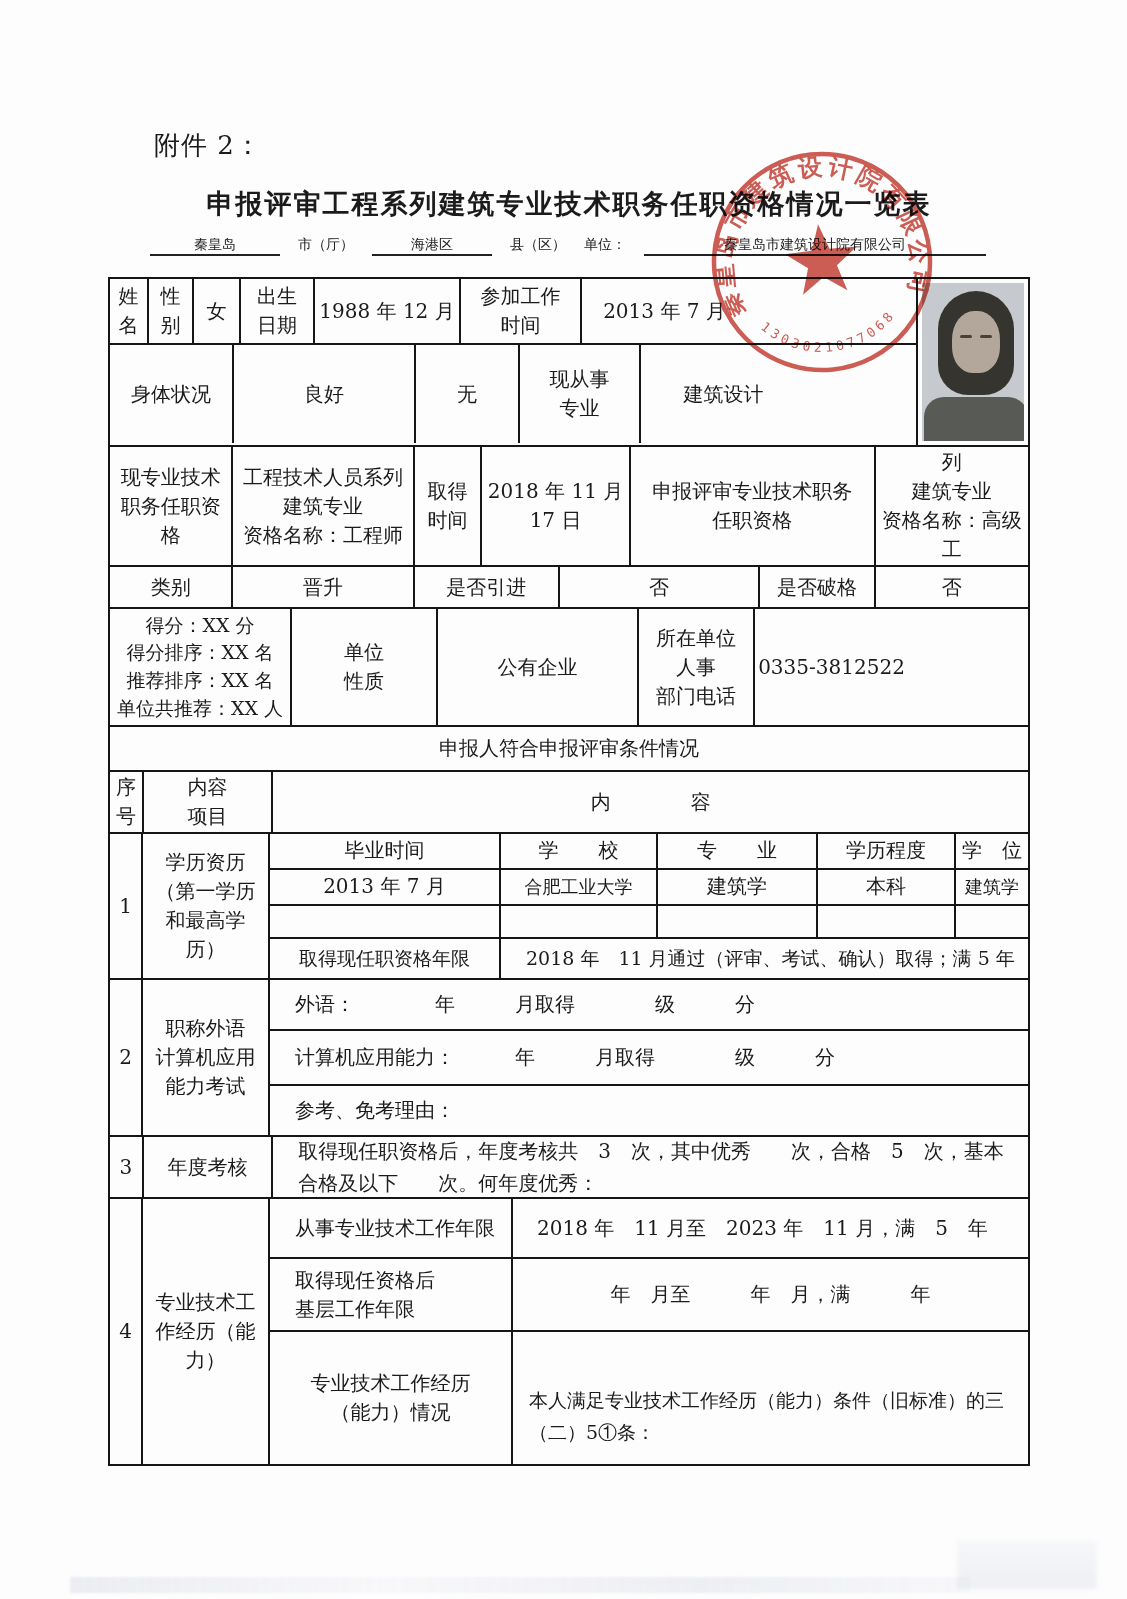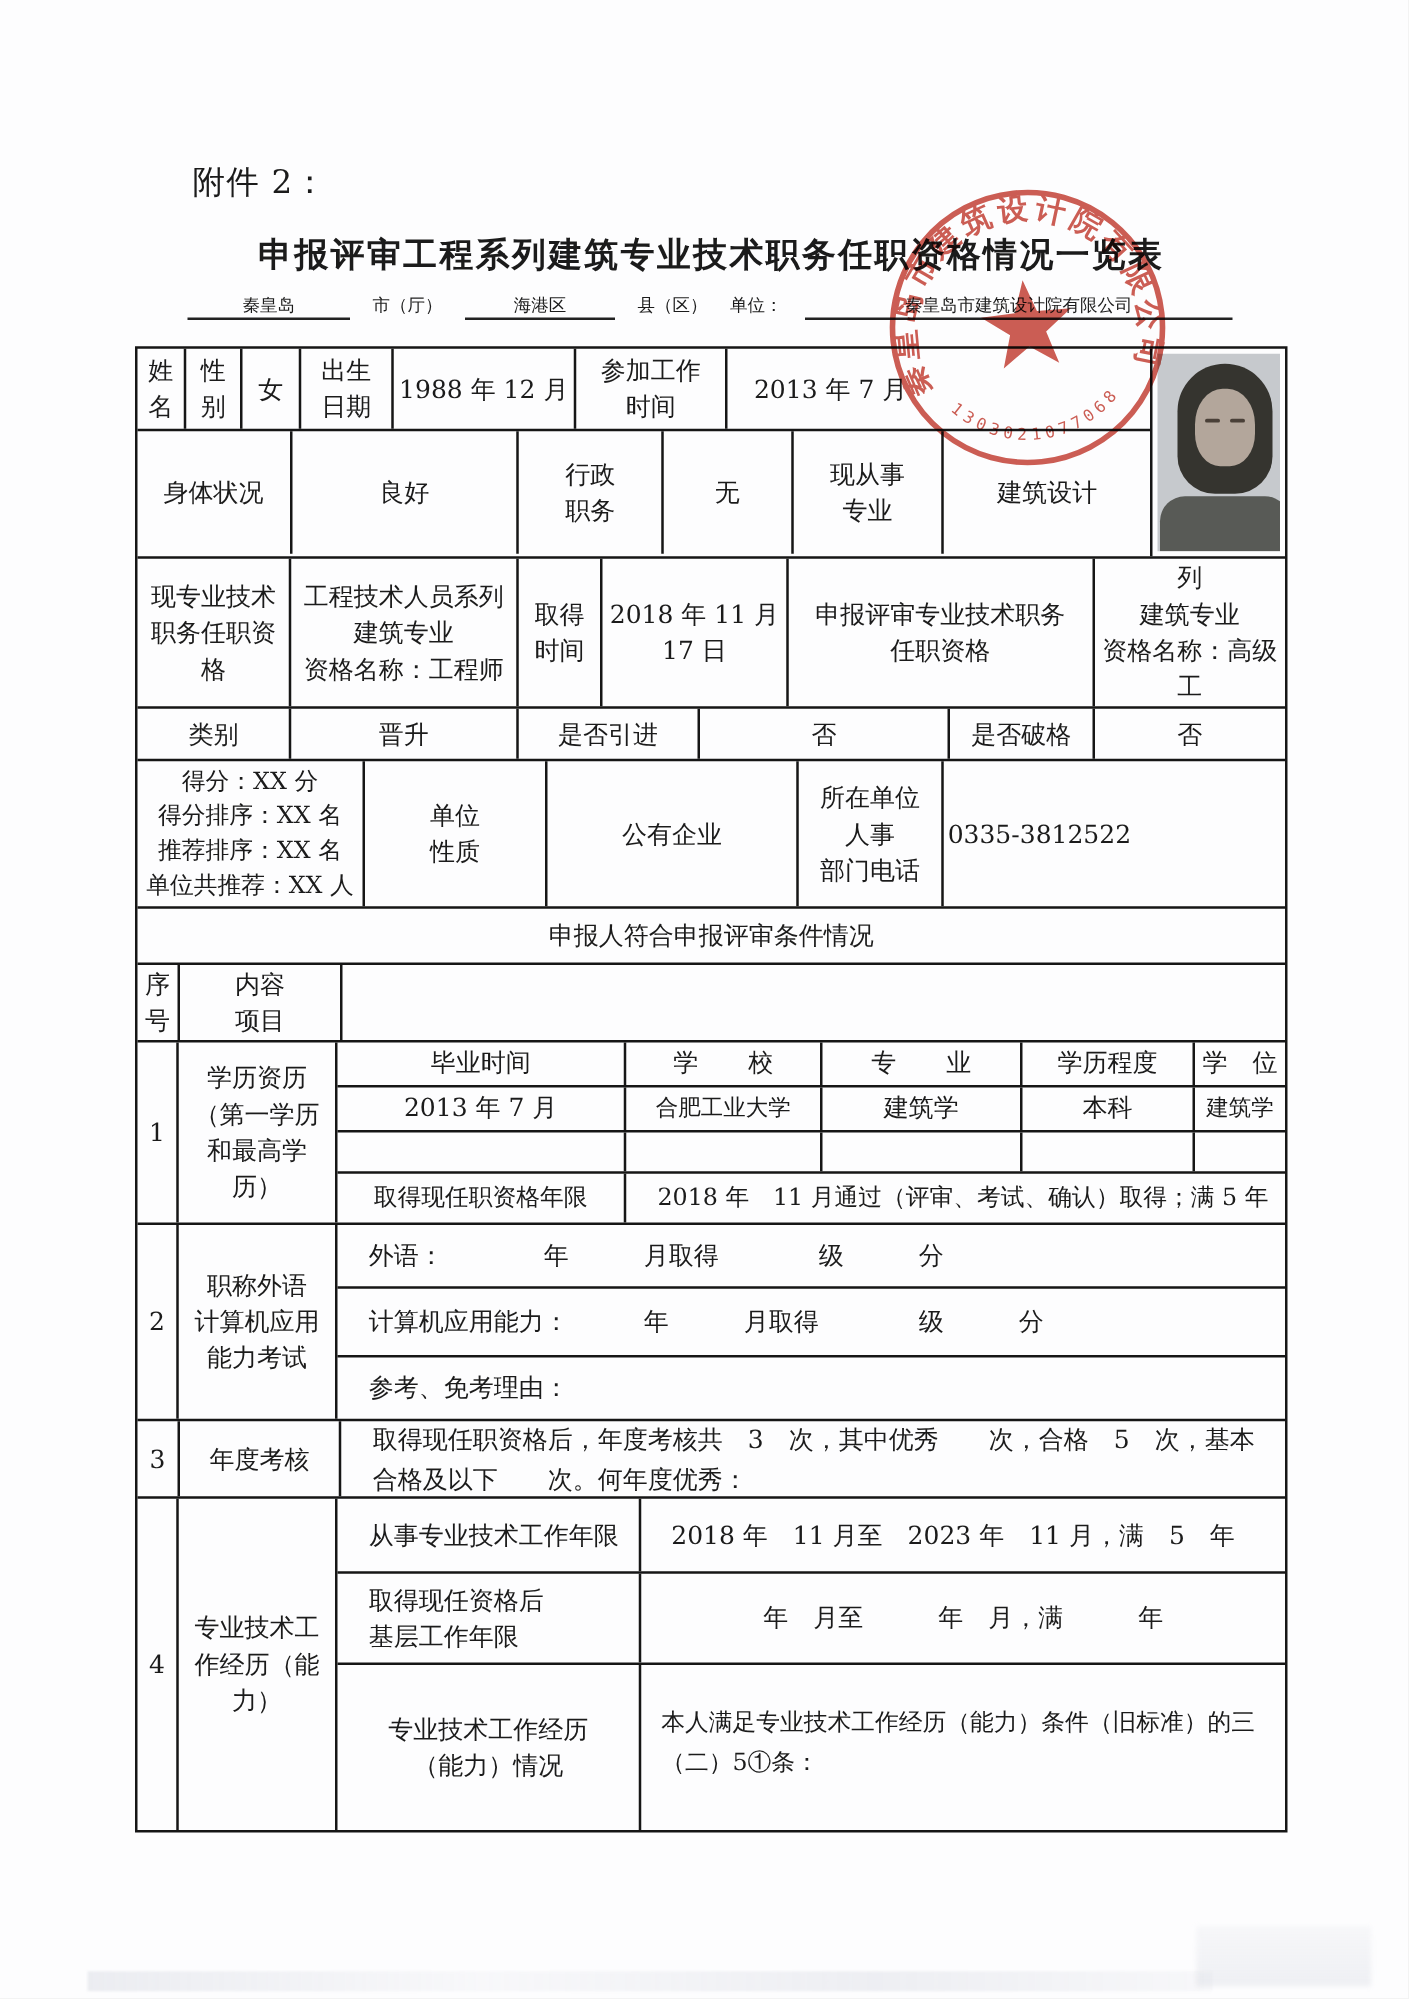--- a/index.html
+++ b/index.html
@@ -80,22 +80,20 @@
           <div class="c" style="width:74px">出生
 日期</div>
           <div class="c" style="width:146px">1988 年 12 月</div>
           <div class="c" style="width:121px">参加工作
 时间</div>
           <div class="c lastc" style="width:165px">2013 年 7 月</div>
         </div>
         <div class="r noB" style="height:98px">
           <div class="c" style="width:124px">身体状况</div>
           <div class="c" style="width:182px">良好</div>
-          <div class="c" style="width:116px">行政
-职务</div>
           <div class="c" style="width:104px">无</div>
           <div class="c" style="width:121px">现从事
 专业</div>
           <div class="c lastc" style="width:165px">建筑设计</div>
         </div>
       </div>
       <div class="c lastc photo-cell" style="width:110px">
         <div class="photo-bg">
           <div class="hair"></div><div class="face"></div>
           <div class="brow eyeL"></div><div class="brow eyeR"></div>
@@ -148,20 +146,21 @@
 
     <div class="r" style="height:45px">
       <div class="c lastc" style="width:922px">申报人符合申报评审条件情况</div>
     </div>
 
     <div class="r" style="height:62px">
       <div class="c" style="width:34px">序
 号</div>
       <div class="c" style="width:130px">内容
 项目</div>
+      <div class="c lastc" style="width:758px">内　　　　容</div>
     </div>
 
     <div class="r" style="height:146px">
       <div class="c" style="width:34px">1</div>
       <div class="c" style="width:130px">学历资历
 （第一学历
 和最高学
 历）</div>
       <div class="colgrp lastc" style="width:758px">
         <div class="subr" style="height:36px">
@@ -227,21 +226,21 @@
           <div class="c lastc left" style="width:515px;padding-left:24px">2018 年　11 月至　2023 年　11 月，满　5　年</div>
         </div>
         <div class="subr" style="height:73px">
           <div class="c left" style="width:243px">取得现任资格后
 基层工作年限</div>
           <div class="c lastc" style="width:515px">年　月至　　　年　月，满　　　年</div>
         </div>
         <div class="subr" style="height:132px">
           <div class="c" style="width:243px">专业技术工作经历
 （能力）情况</div>
-          <div class="c lastc left" style="width:515px;align-items:flex-start;padding:2px 10px 6px 16px;font-size:19px">
+          <div class="c lastc left" style="width:515px;align-items:flex-start;padding:24px 10px 6px 16px;font-size:19px">
             <div style="width:100%">
               <div class="intro">本人满足专业技术工作经历（能力）条件（旧标准）的三（二）5①条：</div>
               <div class="exp-items">
                 
                 
                 
                 
               </div>
             </div>
           </div>

